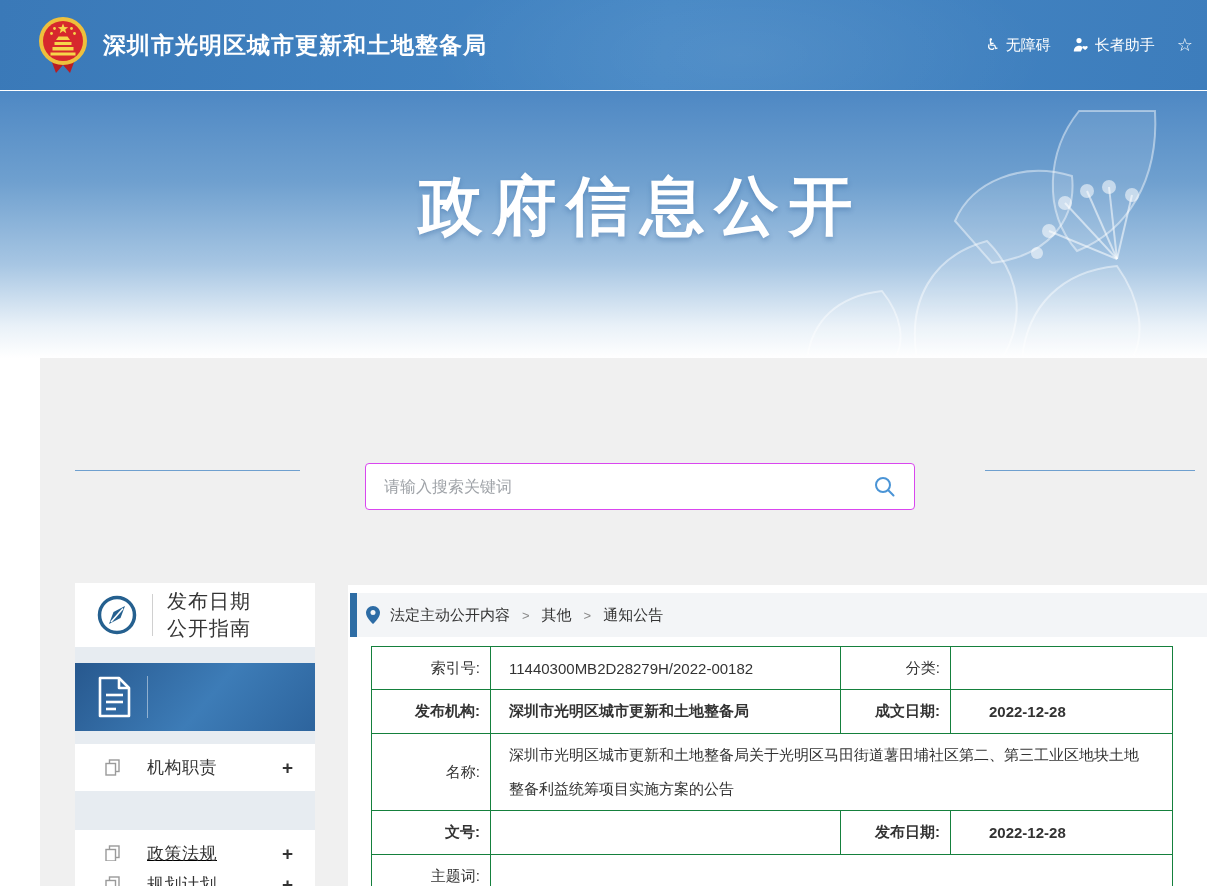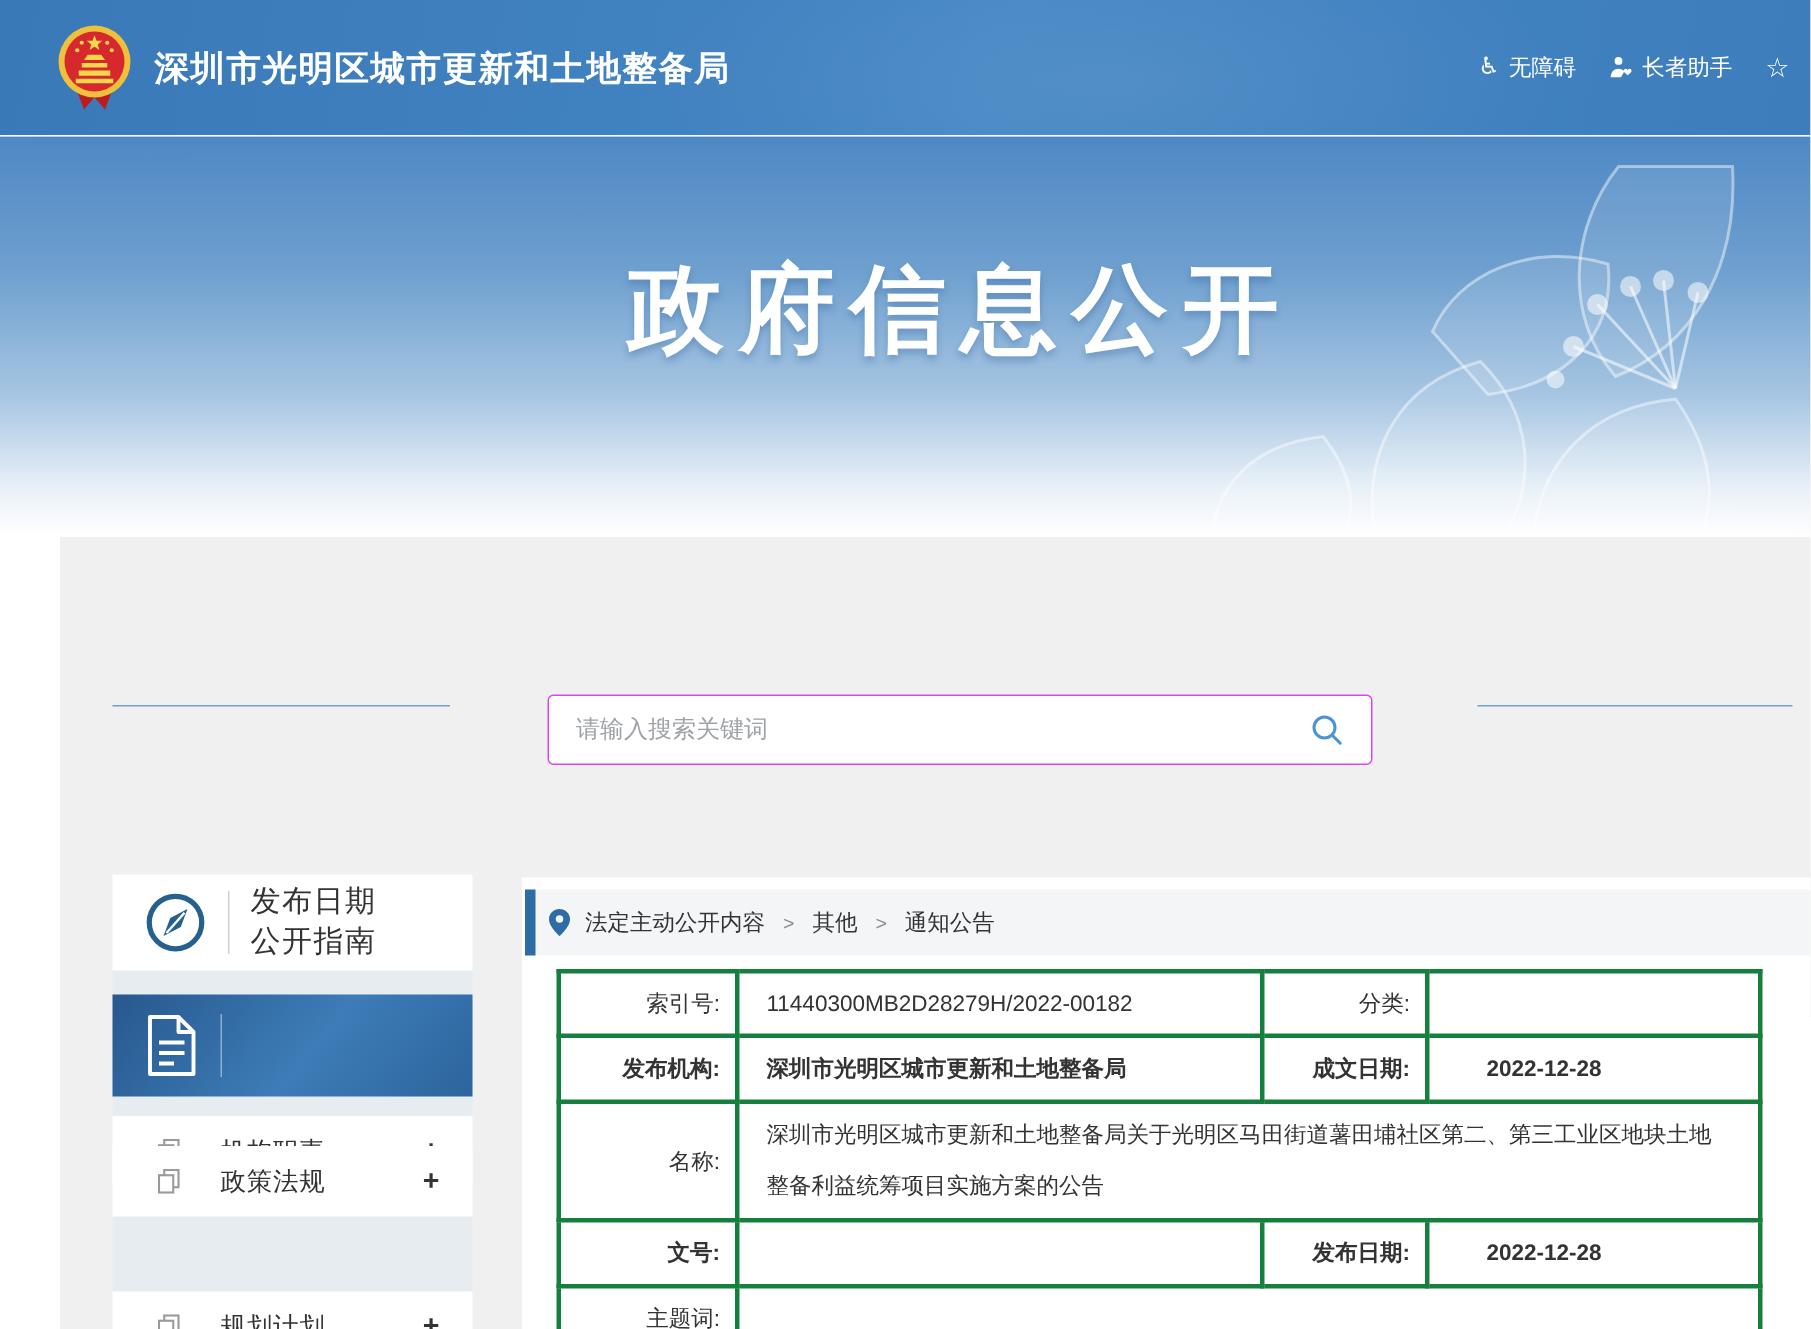--- a/index.html
+++ b/index.html
@@ -61,38 +61,38 @@
   .guide-card { top:583px; height:64px; }
   .active-card { top:663px; height:68px;
     background: linear-gradient(130deg,#27588e 0%,#3d7cb7 55%,#2d649d 100%); }
   .card-icon { margin-left:21px; flex:0 0 auto; display:flex; }
   .card-divider { width:1px; height:42px; background:#d0d0d0; margin:0 14px; }
   .active-card .card-divider { background:rgba(255,255,255,.45); }
   .card-text { font-size:20px; color:#333; line-height:27px; letter-spacing:1px; }
   .active-card .card-text { color:#fff; font-weight:bold; }
   .menu-item { position:absolute; left:75px; width:240px; height:47px; background:#fff;
     display:flex; align-items:center; cursor:pointer; z-index:3;gap:18px; }
-  .mi-1 { top:744px; } .mi-2 { top:764px; } .mi-3 { top:861px; }
+  .mi-1 { top:744px; } .mi-2 { top:830px;text-decoration:underline; } .mi-3 { top:861px; }
   .menu-icon { margin-left:30px; margin-right:9px; display:flex; }
   .menu-label { font-size:17px; color:#333; letter-spacing:.5px; }
   .menu-plus { position:absolute; right:22px; font-size:19px; color:#333; font-weight:bold; }
   
   .content-panel { position:absolute; left:348px; right:0; top:585px; bottom:0; background:#fff; z-index:2; }
   .breadcrumb {
     position:absolute; left:2px; right:0; top:8px; height:44px;
     background:#f3f5f7; border-left:7px solid #2e6da4;
     display:flex; align-items:center;
   }
   .pin { margin:0 10px 0 9px; display:flex; }
   .crumb { font-size:15px; color:#333; cursor:pointer; }
   .crumb-sep { font-size:13px; color:#8a8a8a; margin:0 12px; }
   
   .meta-table { position:absolute; left:23px; top:61px; width:801px;
     border-collapse:collapse; table-layout:fixed; }
-  .meta-table td { border:3px solid #15803d; font-size:15px; color:#333; vertical-align:middle; }
+  .meta-table td { border:1px solid #15803d; font-size:15px; color:#333; vertical-align:middle; }
   .meta-table td.lbl { text-align:right; padding-right:10px; }
   .meta-table td.val  { padding-left:18px; }
   .meta-table td.valr { padding-left:38px; }
   .r-s  { height:43px; }
   .r-m  { height:44px;font-weight:bold; }
   .r-name { height:60px; }
   .name-cell { padding:4px 20px 4px 18px; line-height:34px; }
 </style>
 </head>
 <body>

